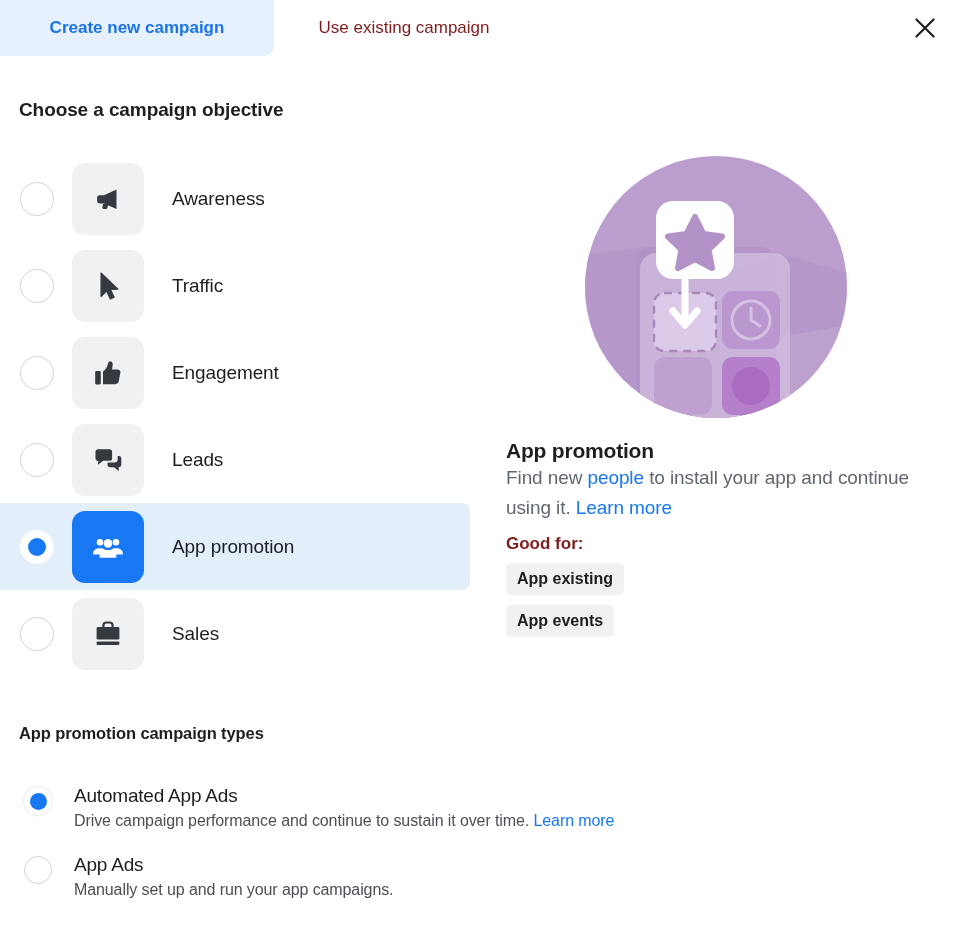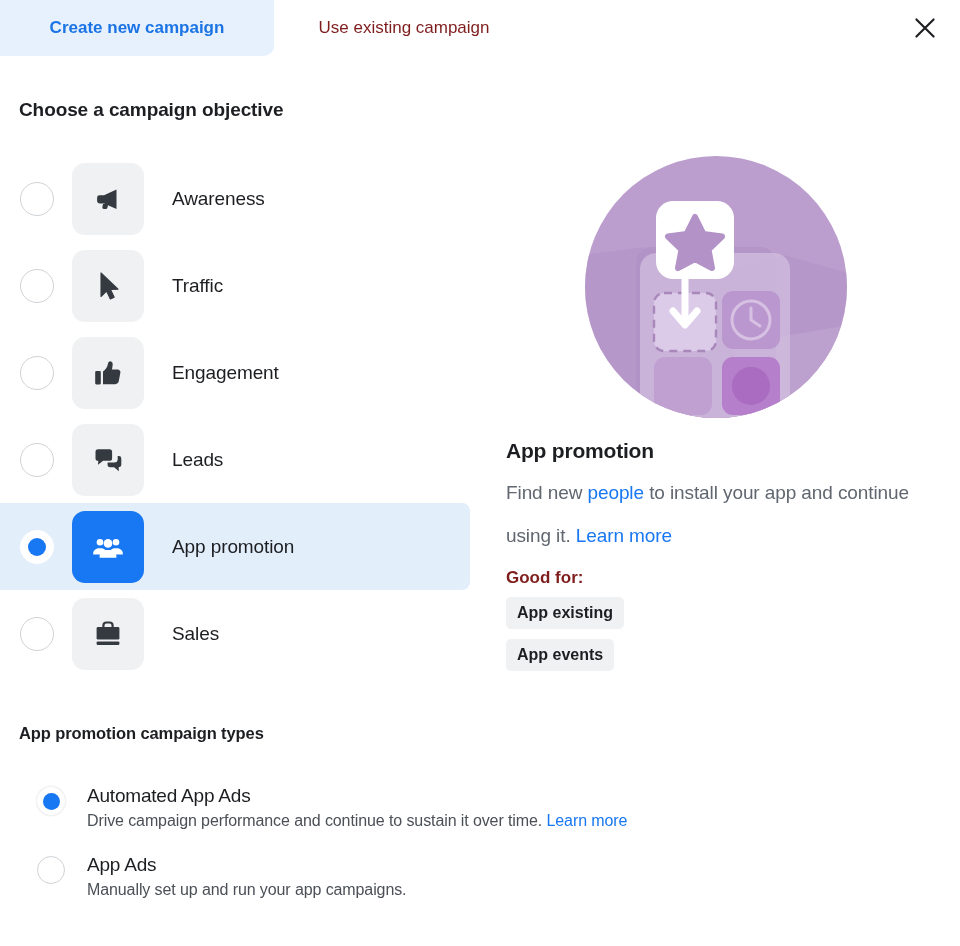--- a/index.html
+++ b/index.html
@@ -85,38 +85,38 @@
 
   
   .detail { position: absolute; left: 506px; top: 155px; width: 420px; }
   .illus-wrap { width: 420px; display: flex; justify-content: center; }
   .illus { width: 264px; height: 264px; }
   .detail-title {
     margin-top: 16px; font-size: 21px; font-weight: bold; color: #1c1e21;
     letter-spacing: -0.2px;
   }
   .detail-desc {
-    margin-top: 8px; font-size: 19px; line-height: 43px; color: #606770;
+    font-size: 19px; line-height: 30px; color: #606770;
     width: 404px; letter-spacing: -0.1px;
   }
   .lnk { color: #1877f2; }
   .good-for {
     margin-top: 11px; font-size: 17px; font-weight: bold; color: #7f1d1d;
   }
   .chips { margin-top: 9px; }
   .chip {
     display: inline-block; background: #f0f1f2; border-radius: 5px;
     padding: 7px 11px; font-size: 16px; font-weight: bold; color: #1c1e21;
     margin-bottom: 10px;
   }
   .chip-row { display: block; }
 
   
   .types { position: absolute; left: 0; top: 785px; width: 960px; }
-  .type-row { position: relative; display: flex; margin-bottom: 24px; cursor: pointer; padding-left: 13px; }
+  .type-row { position: relative; display: flex; margin-bottom: 24px; cursor: pointer; }
   .type-radio {
     width: 28px; height: 28px; border-radius: 50%;
     border: 1.6px solid #cfd3d7; background: #fff;
     margin-left: 24px; flex: 0 0 auto; margin-top: 2px;
     display: flex; align-items: center; justify-content: center;
   }
   .type-row.selected .type-radio {
     border-color: #ffffff; box-shadow: 0 0 0 1.4px #f2f2f2;
   }
   .type-radio .dot { display: none; width: 17px; height: 17px; border-radius: 50%; background: #1877f2; }

